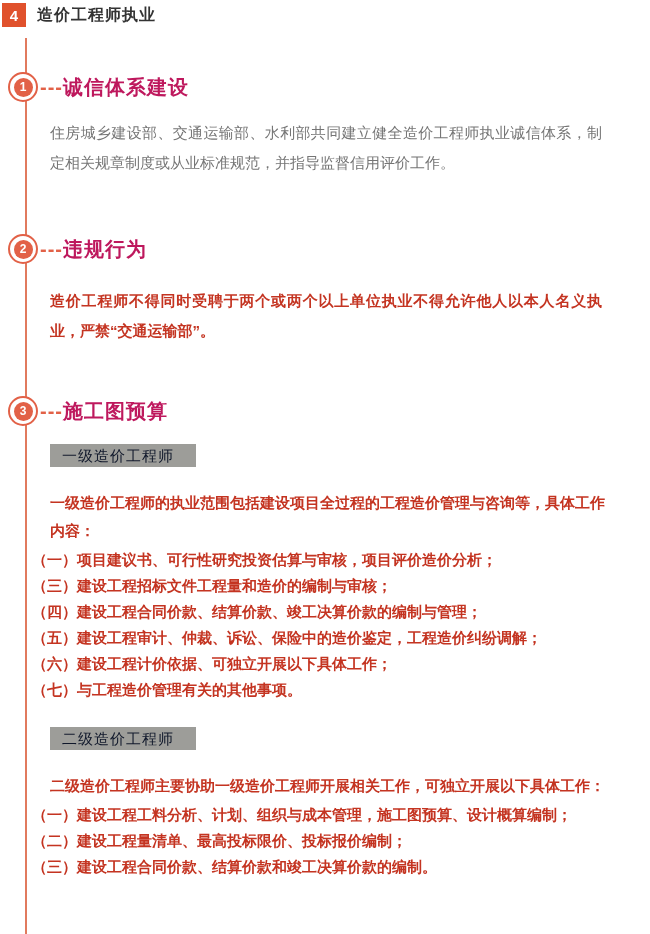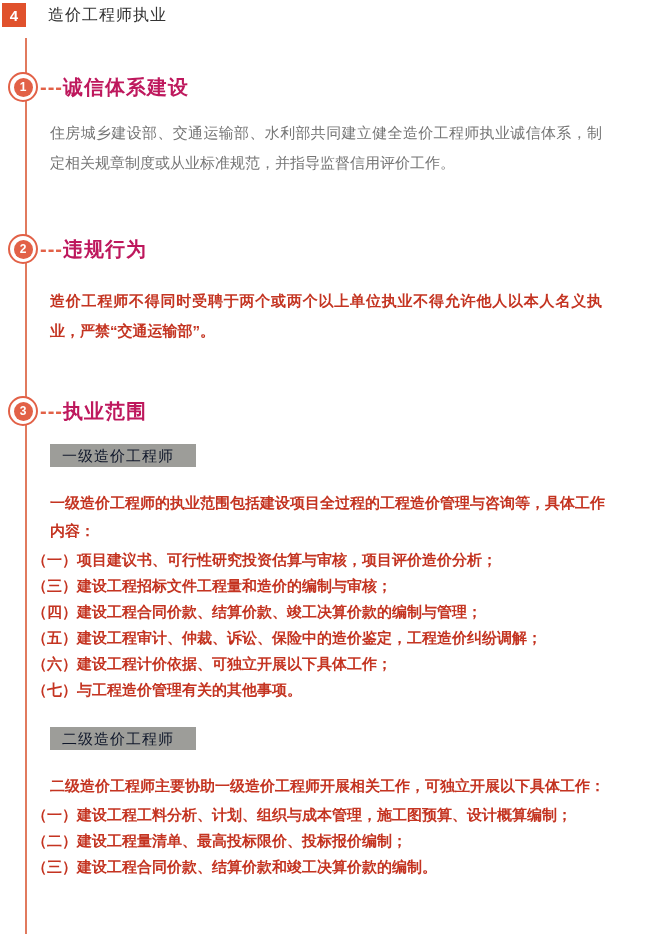--- a/index.html
+++ b/index.html
@@ -21,22 +21,22 @@
   
   .header{display:flex;align-items:center;padding:3px 0 0 2px;}
   .num-box{
     width:24px;height:24px;
     background:#e0512c;color:#ffffff;
     font-size:15px;font-weight:bold;
     display:flex;align-items:center;justify-content:center;
     flex:0 0 auto;
   }
   .page-title{
-    margin-left:22px;
-    font-size:16px;font-weight:normal;color:#333333;
+    margin-left:11px;
+    font-size:16px;font-weight:bold;color:#333333;
     letter-spacing:1px;
   }
   
   .section-heading{display:flex;align-items:center;height:30px;}
   .circle-outer{
     margin-left:8px;
     width:30px;height:30px;box-sizing:border-box;
     border:2px solid #e26147;border-radius:50%;
     background:#ffffff;
     display:flex;align-items:center;justify-content:center;
@@ -119,21 +119,21 @@
     <span class="dashes">---</span>
     <span class="heading-text">违规行为</span>
   </div>
   <div class="para-red">造价工程师不得同时受聘于两个或两个以上单位执业不得允许他人以本人名义执业，严禁“交通运输部”。</div>
 
   <div class="section-heading mt-s3">
     <span class="circle-outer">
       <span class="circle-inner">3</span>
     </span>
     <span class="dashes">---</span>
-    <span class="heading-text">执业范围</span>
+    <span class="heading-text">施工图预算</span>
   </div>
 
   <div>
     <span class="badge">一级造价工程师</span>
   </div>
   <div class="intro-red">一级造价工程师的执业范围包括建设项目全过程的工程造价管理与咨询等，具体工作内容：</div>
   <div class="item-list">
     <div class="item">（一）项目建议书、可行性研究投资估算与审核，项目评价造价分析；</div>
     <div class="item">（三）建设工程招标文件工程量和造价的编制与审核；</div>
     <div class="item">（四）建设工程合同价款、结算价款、竣工决算价款的编制与管理；</div>

